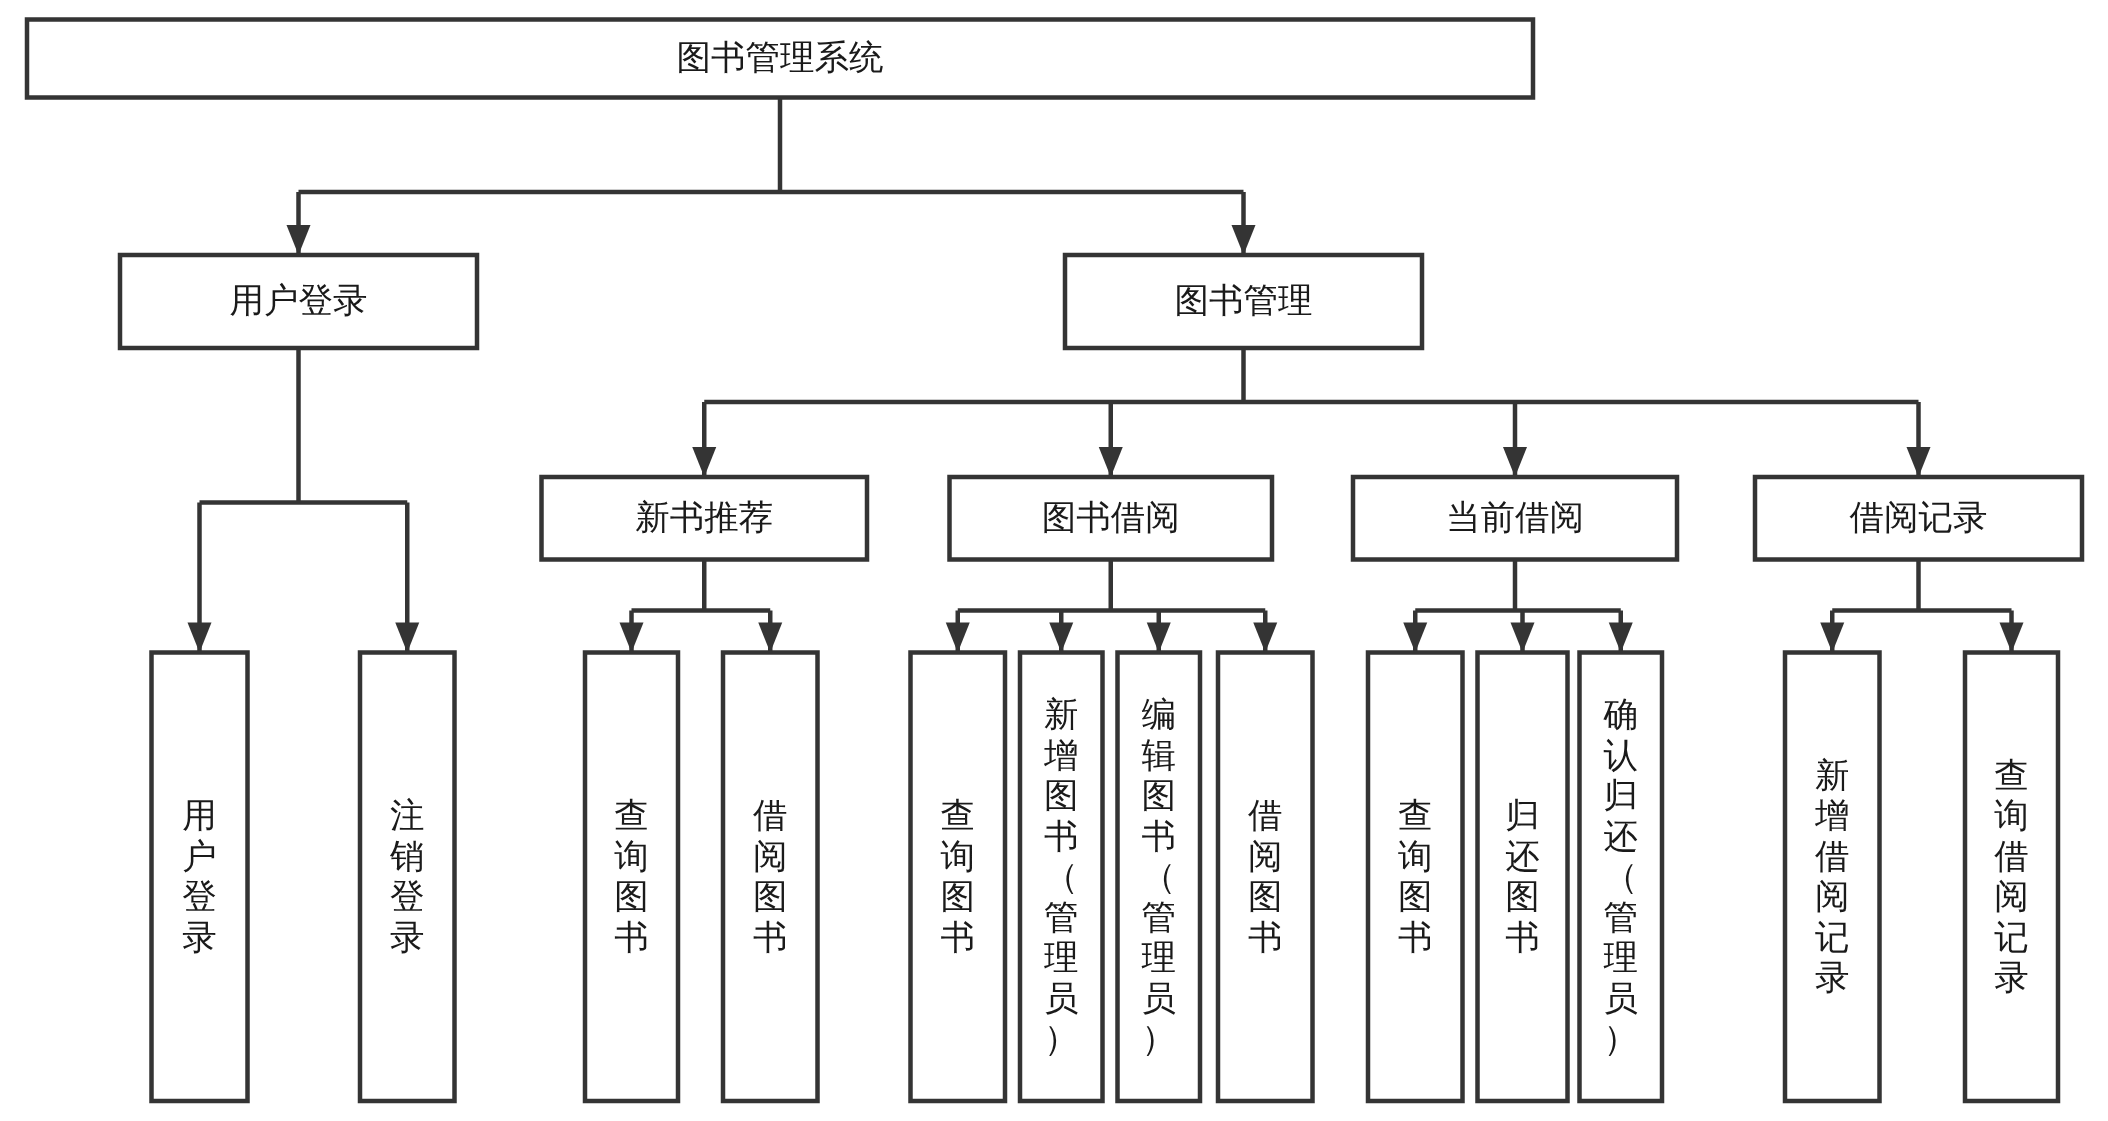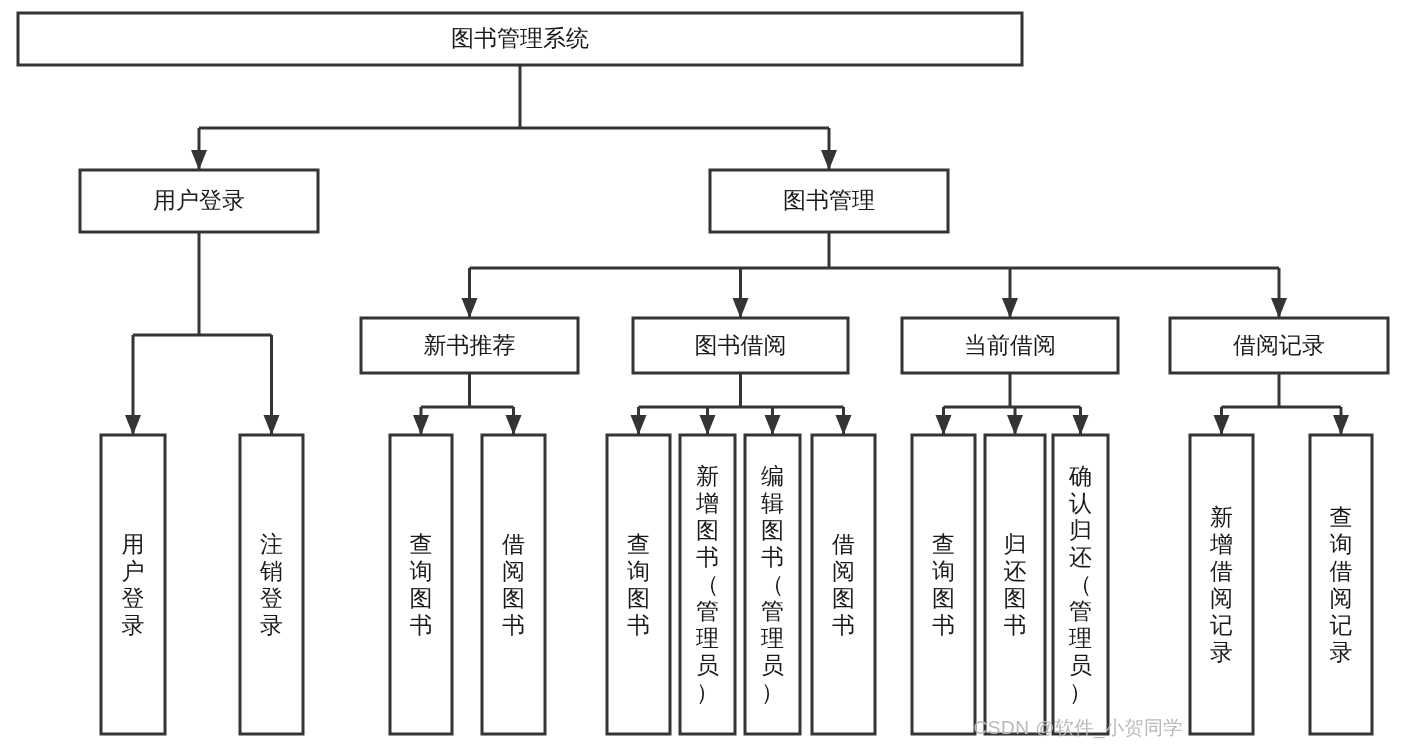--- a/index.html
+++ b/index.html
@@ -200,14 +200,13 @@
         <g>
           <rect x="1190" y="435" width="63" height="299" class="node-rect"></rect>
           <text x="1221.5" y="524.56" class="node-label-v"><tspan x="1221.5" dy="0">新</tspan><tspan x="1221.5" dy="27">增</tspan><tspan x="1221.5" dy="27">借</tspan><tspan x="1221.5" dy="27">阅</tspan><tspan x="1221.5" dy="27">记</tspan><tspan x="1221.5" dy="27">录</tspan></text>
         </g>
         <g>
           <rect x="1310" y="435" width="62" height="299" class="node-rect"></rect>
           <text x="1341" y="524.56" class="node-label-v"><tspan x="1341" dy="0">查</tspan><tspan x="1341" dy="27">询</tspan><tspan x="1341" dy="27">借</tspan><tspan x="1341" dy="27">阅</tspan><tspan x="1341" dy="27">记</tspan><tspan x="1341" dy="27">录</tspan></text>
         </g>
       </g>
   </svg>
-  <div class="watermark">CSDN @软件_小贺同学</div>
 </div>
 
 </body></html>

